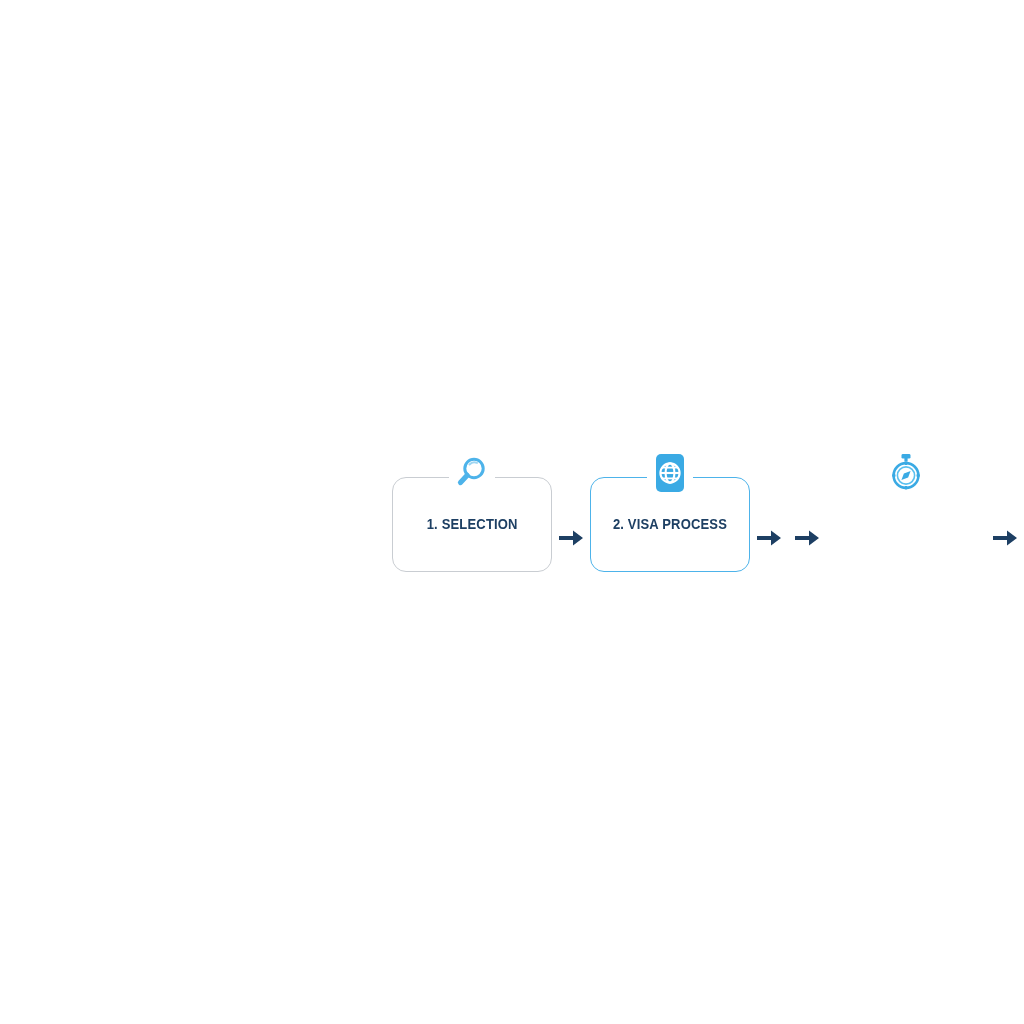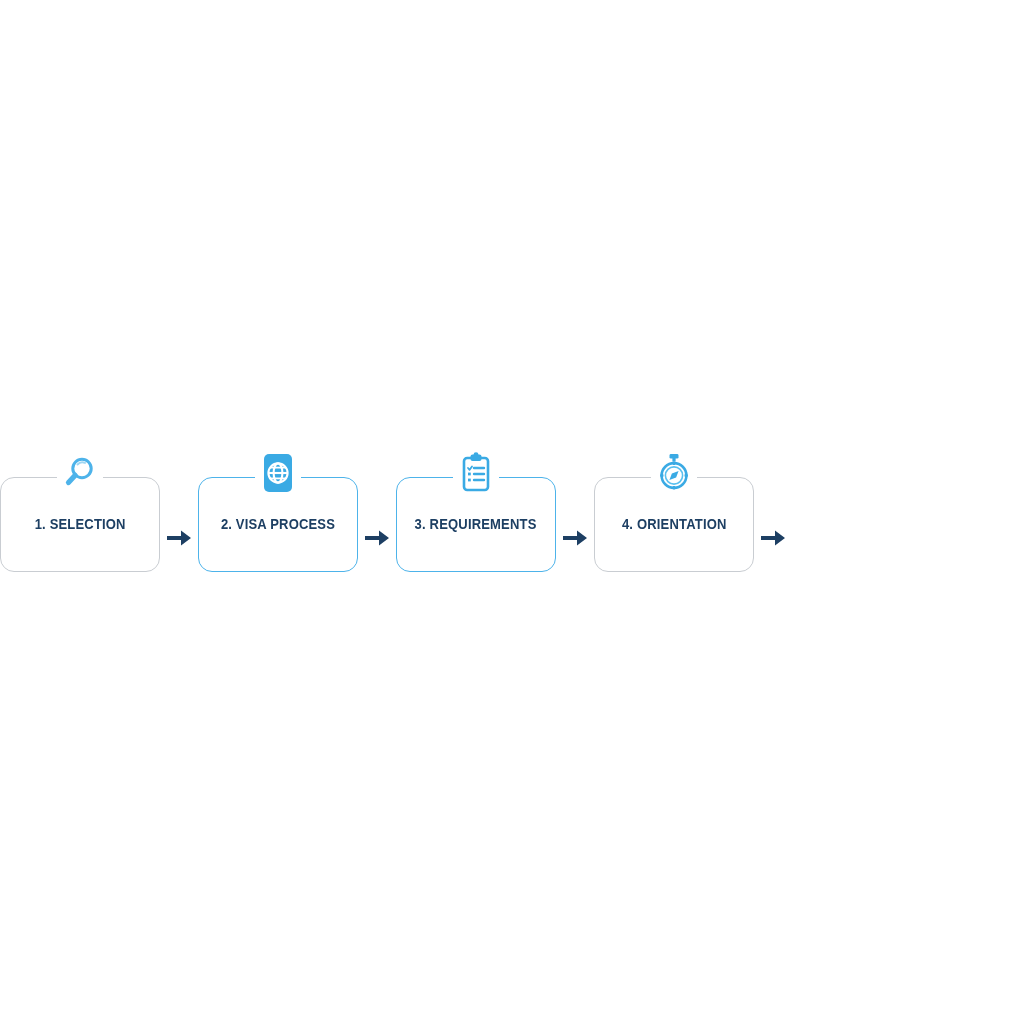--- a/index.html
+++ b/index.html
@@ -22,21 +22,21 @@
   
   .process-row {
     position: absolute;
     left: 0;
     top: 440px;
     width: 1024px;
     height: 150px;
     display: flex;
     flex-direction: row;
     align-items: flex-start;
-    justify-content: flex-start;
+    justify-content: flex-end;
   }
 
   .step {
     position: relative;
     width: 160px;
     height: 150px;
     flex: 0 0 auto;
   }
 
   .step-card {
@@ -154,38 +154,20 @@
     </div>
 
     <div class="connector">
       <div class="arrow-wrap">
         <svg width="26" height="22" viewBox="0 0 26 22">
           <path d="M1 9 H15 V3.5 L25 11 L15 18.5 V13 H1 Z" fill="#1d3f63"></path>
         </svg>
       </div>
     </div>
 
-    <div class="step accent">
-      <div class="step-icon">
-        <svg width="34" height="42" viewBox="0 0 34 42">
-          <rect x="5" y="6" width="24" height="32" rx="3.2" fill="none" stroke="#3aaae4" stroke-width="2.6"></rect>
-          <rect x="11.5" y="2.6" width="11" height="6.4" rx="2" fill="#3aaae4"></rect>
-          <circle cx="17" cy="2.6" r="2.4" fill="#3aaae4"></circle>
-          <line x1="15" y1="16" x2="25" y2="16" stroke="#3aaae4" stroke-width="2.4" stroke-linecap="round"></line>
-          <line x1="15" y1="22" x2="25" y2="22" stroke="#3aaae4" stroke-width="2.4" stroke-linecap="round"></line>
-          <line x1="15" y1="28" x2="25" y2="28" stroke="#3aaae4" stroke-width="2.4" stroke-linecap="round"></line>
-          <path d="M9 16 l1.6 1.8 L13 14.4" fill="none" stroke="#3aaae4" stroke-width="1.8" stroke-linecap="round" stroke-linejoin="round"></path>
-          <rect x="9" y="20.6" width="2.8" height="2.8" fill="#3aaae4"></rect>
-          <rect x="9" y="26.6" width="2.8" height="2.8" fill="#3aaae4"></rect>
-        </svg>
-      </div>
-      <div class="step-card">
-        <div class="step-label">3. REQUIREMENTS</div>
-      </div>
-    </div>
 
     <div class="connector">
       <div class="arrow-wrap">
         <svg width="26" height="22" viewBox="0 0 26 22">
           <path d="M1 9 H15 V3.5 L25 11 L15 18.5 V13 H1 Z" fill="#1d3f63"></path>
         </svg>
       </div>
     </div>
 
     <div class="step">
@@ -195,23 +177,20 @@
           <rect x="18.4" y="5.6" width="3.2" height="4" fill="#3aaae4"></rect>
           <circle cx="20" cy="23.5" r="12.4" fill="none" stroke="#3aaae4" stroke-width="2.6"></circle>
           <circle cx="20" cy="23.5" r="8.6" fill="none" stroke="#5bc0ef" stroke-width="1.6"></circle>
           <path d="M24.6 18.9 L17.9 21.6 L15.4 28.1 L22.1 25.4 Z" fill="#3aaae4"></path>
           <line x1="20" y1="9.6" x2="20" y2="13" stroke="#3aaae4" stroke-width="2.2"></line>
           <line x1="20" y1="34" x2="20" y2="37.4" stroke="#3aaae4" stroke-width="2.2"></line>
           <line x1="6.1" y1="23.5" x2="9.5" y2="23.5" stroke="#3aaae4" stroke-width="2.2"></line>
           <line x1="30.5" y1="23.5" x2="33.9" y2="23.5" stroke="#3aaae4" stroke-width="2.2"></line>
         </svg>
       </div>
-      <div class="step-card">
-        <div class="step-label">4. ORIENTATION</div>
-      </div>
     </div>
 
     <div class="connector">
       <div class="arrow-wrap">
         <svg width="26" height="22" viewBox="0 0 26 22">
           <path d="M1 9 H15 V3.5 L25 11 L15 18.5 V13 H1 Z" fill="#1d3f63"></path>
         </svg>
       </div>
     </div>
 

